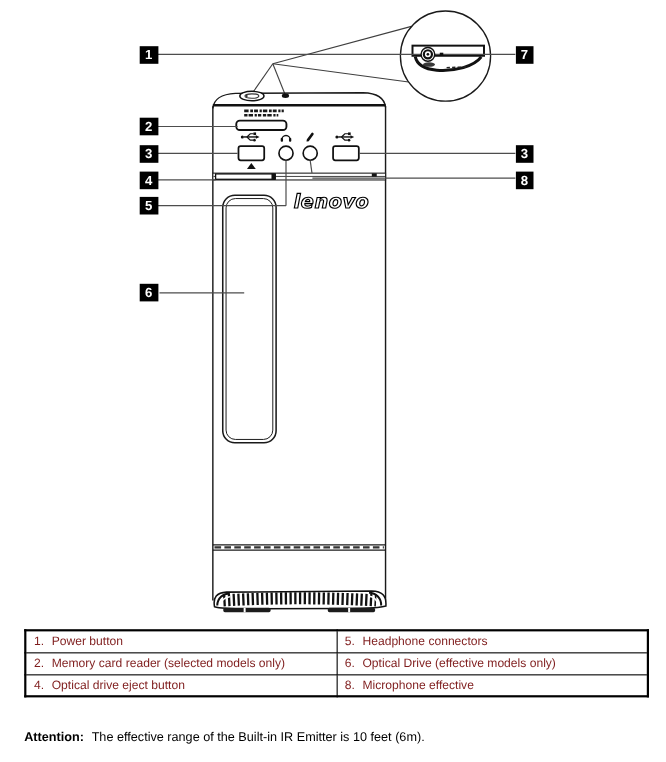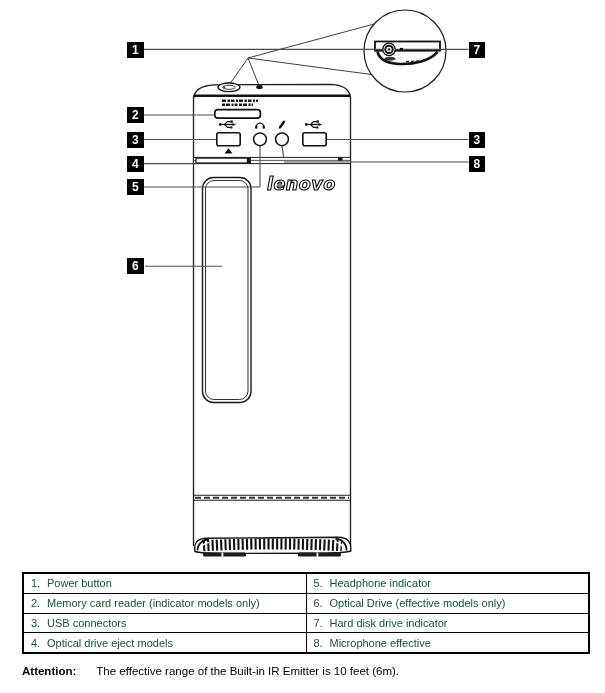--- a/index.html
+++ b/index.html
@@ -3,26 +3,26 @@
 <meta charset="utf-8">
 <style>
   html,body{margin:0;padding:0;background:#fff;}
   .page{position:relative;width:605px;height:693px;background:#ffffff;
         font-family:"Liberation Sans",sans-serif;overflow:hidden;}
   .diagram-svg{position:absolute;left:0;top:0;}
   .callout{position:absolute;width:16.5px;height:16px;background:#000;color:#fff;
            font-family:"Liberation Sans",sans-serif;font-weight:bold;font-size:12px;
            line-height:16px;text-align:center;}
   .legend{position:absolute;left:22px;top:572px;width:568px;border-collapse:collapse;
-          table-layout:fixed;border:2px solid #000;color:#14532d;}
+          table-layout:fixed;border:2px solid #000;color:#7f1d1d;}
   .legend td{border:1.5px solid #000;font-size:11px;padding:2px 4px 2px 7px;
              height:14.8px;white-space:nowrap;overflow:hidden;}
   .num{display:inline-block;min-width:16px;}
   .attention{position:absolute;left:22px;top:665px;font-size:11.5px;color:#000;margin:0;}
-  .att-b{font-weight:bold;margin-right:20px;}
+  .att-b{font-weight:bold;margin-right:7px;}
 </style>
 </head>
 <body>
 
 <div class="page">
 
   <svg class="diagram-svg" width="605" height="565" viewBox="0 0 605 565">
 
     <g stroke="#3f3f3f" stroke-width="1">
       <line x1="248" y1="58" x2="374" y2="24"></line>
@@ -159,32 +159,28 @@
   <div class="callout" style="left:127px;top:179px">5</div>
   <div class="callout" style="left:127px;top:258px">6</div>
   <div class="callout" style="left:468.5px;top:42px">7</div>
   <div class="callout" style="left:468.5px;top:132px">3</div>
   <div class="callout" style="left:468.5px;top:156px">8</div>
 
   <table class="legend">
     <tbody>
       <tr>
         <td><span class="num">1.</span><span>Power button</span></td>
-        <td><span class="num">5.</span><span>Headphone indicator</span></td>
+        <td><span class="num">5.</span><span>Headphone connectors</span></td>
       </tr>
       <tr>
-        <td><span class="num">2.</span><span>Memory card reader (indicator models only)</span></td>
+        <td><span class="num">2.</span><span>Memory card reader (selected models only)</span></td>
         <td><span class="num">6.</span><span>Optical Drive (effective models only)</span></td>
       </tr>
       <tr>
-        <td><span class="num">3.</span><span>USB connectors</span></td>
-        <td><span class="num">7.</span><span>Hard disk drive indicator</span></td>
-      </tr>
-      <tr>
-        <td><span class="num">4.</span><span>Optical drive eject models</span></td>
+        <td><span class="num">4.</span><span>Optical drive eject button</span></td>
         <td><span class="num">8.</span><span>Microphone effective</span></td>
       </tr>
     </tbody>
   </table>
 
   <p class="attention"><span class="att-b">Attention:</span><span>The effective range of the Built-in IR Emitter is 10 feet (6m).</span></p>
 
 </div>
 
 </body></html>

